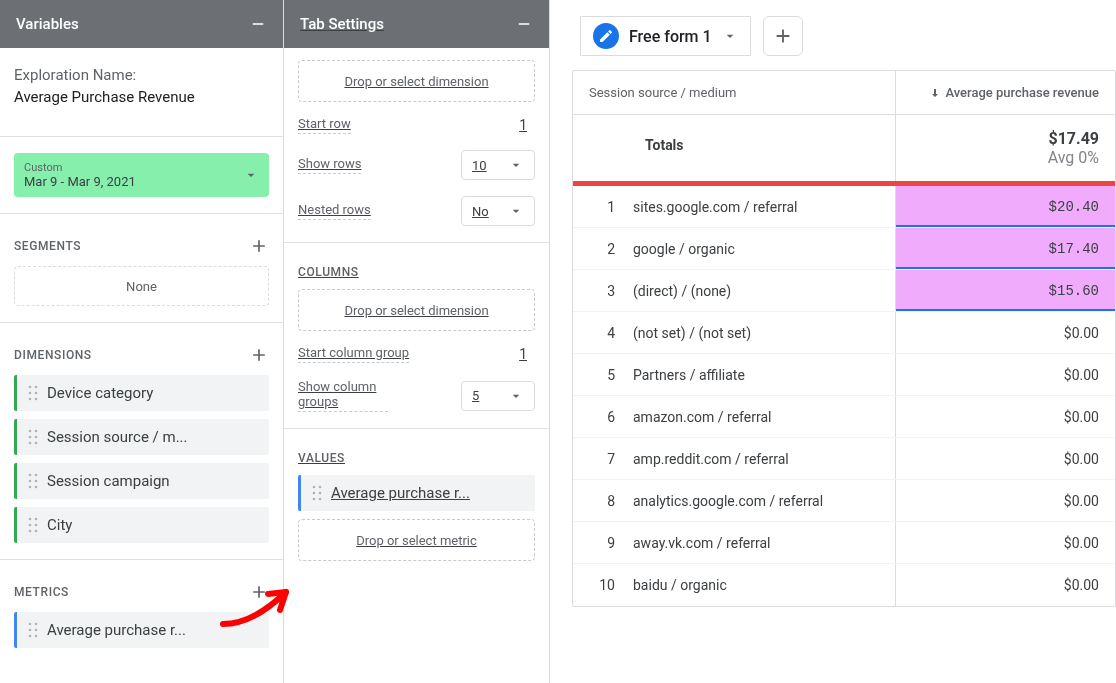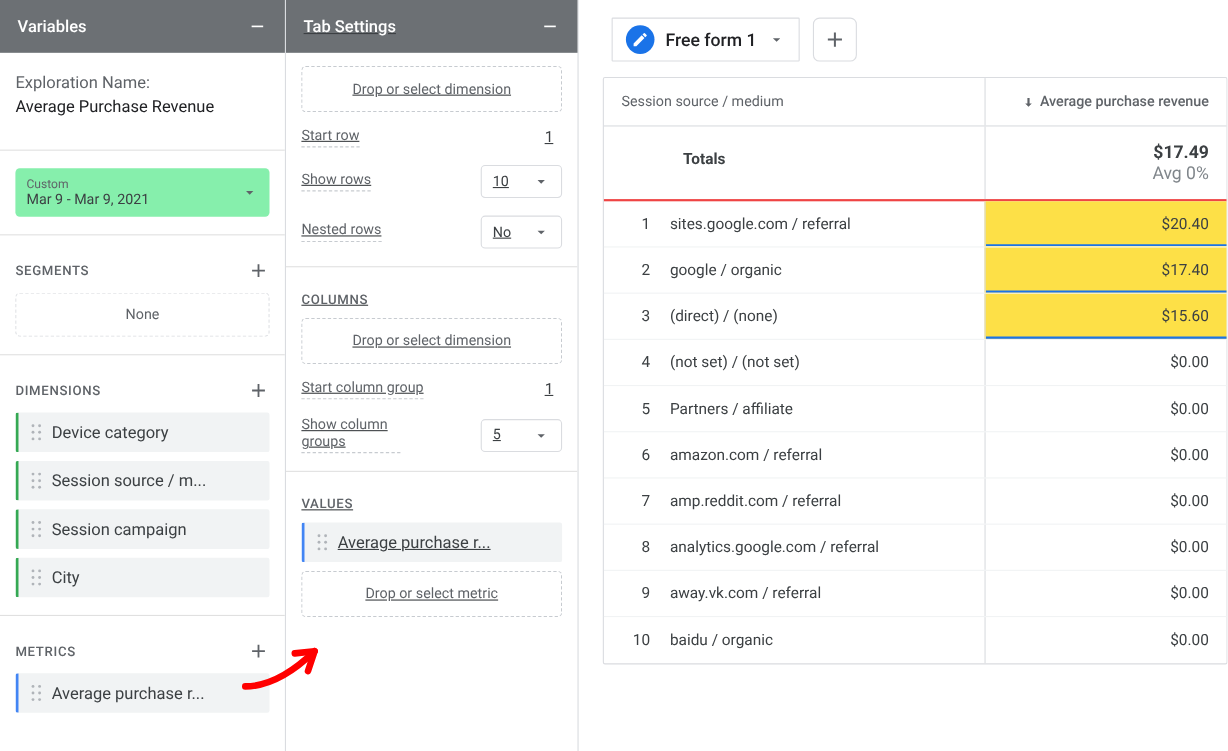--- a/index.html
+++ b/index.html
@@ -1,21 +1,21 @@
 <!DOCTYPE html>
 <html><head>
 <meta charset="utf-8">
 <style>
   * { box-sizing: border-box; margin: 0; padding: 0; }
   body { font-family: Roboto, "Helvetica Neue", Arial, sans-serif; font-size: 13px; color: #3c4043; background: #fff; width: 1116px; height: 683px; overflow: hidden; }
   .wrap { display: flex; height: 100%; }
 
   
   .panel { display: flex; flex-direction: column; }
-  .panel-vars   { width: 260px; border-right: 1px solid #dadce0; }
+  .panel-vars   { width: 284px; border-right: 1px solid #dadce0; }
   .panel-tabset { width: 266px; border-right: 1px solid #dadce0; text-decoration: underline; }
   .panel-data   { flex: 1; padding: 16px 0 0 22px; }
 
   .panel-hdr {
     background: #6c7074; color: #fff; height: 48px;
     display: flex; align-items: center; justify-content: space-between;
     padding: 0 16px; font-weight: 500; font-size: 15px;
   }
   .minus-icon { width: 18px; height: 18px; display: inline-flex; align-items: center; justify-content: center; cursor: pointer; }
   .minus-icon svg { width: 18px; height: 18px; }
@@ -64,32 +64,32 @@
   .pencil-circle svg { width: 16px; height: 16px; }
   .tab-name { font-size: 16px; color: #202124; font-weight: 500; }
   .tab-add { width: 40px; height: 40px; border: 1px solid #dadce0; border-radius: 6px; display: flex; align-items: center; justify-content: center; cursor: pointer; }
 
   .table { margin-top: 14px; border: 1px solid #dadce0; border-radius: 2px; }
   .table-head { display: flex; color: #5f6368; font-size: 13px; border-bottom: 1px solid #dadce0; }
   .th-left { flex: 1; padding: 14px 16px; }
   .th-right { width: 220px; padding: 14px 16px; text-align: right; display: flex; align-items: center; justify-content: flex-end; gap: 4px; font-weight: 500; border-left: 1px solid #dadce0; }
   .th-right .darr { width: 12px; height: 12px; }
 
-  .totals-row { display: flex; border-bottom: 2px solid #ef4444; gap: 48px; }
+  .totals-row { display: flex; border-bottom: 5px solid #ef4444; gap: 48px; }
   .totals-left { flex: 1; padding: 22px 16px 22px 72px; font-weight: 700; font-size: 14px; color: #3c4043; }
   .totals-right { width: 220px; padding: 14px 16px; text-align: right; border-left: 1px solid #dadce0; }
   .totals-val { font-weight: 700; font-size: 16px; color: #3c4043; }
   .totals-sub { color: #80868b; font-size: 16px; }
 
   .data-row { display: flex; border-bottom: 1px solid #f1f3f4; height: 42px; align-items: stretch; }
   .data-row:last-child { border-bottom: none; }
   .cell-left { flex: 1; display: flex; align-items: center; font-size: 14px; color: #3c4043; }
   .cell-idx { width: 60px; text-align: right; padding-right: 18px; color: #3c4043; }
   .cell-right { width: 220px; display: flex; align-items: center; justify-content: flex-end; padding-right: 16px; font-size: 14px; color: #3c4043; border-left: 1px solid #dadce0; position: relative; }
-  .cell-right.hl { background: #fde047; box-shadow: inset 0 -2px 0 #1a73e8; }
+  .cell-right.hl { background: #f0abfc; box-shadow: inset 0 -2px 0 #1a73e8; font-family: Liberation Mono, monospace; }
 
   
   .arrow { position: absolute; left: 218px; top: 574px; pointer-events: none; }
   .arrow svg { width: 90px; height: 60px; }
 
 </style>
 </head>
 <body>
 
 <div class="wrap">

